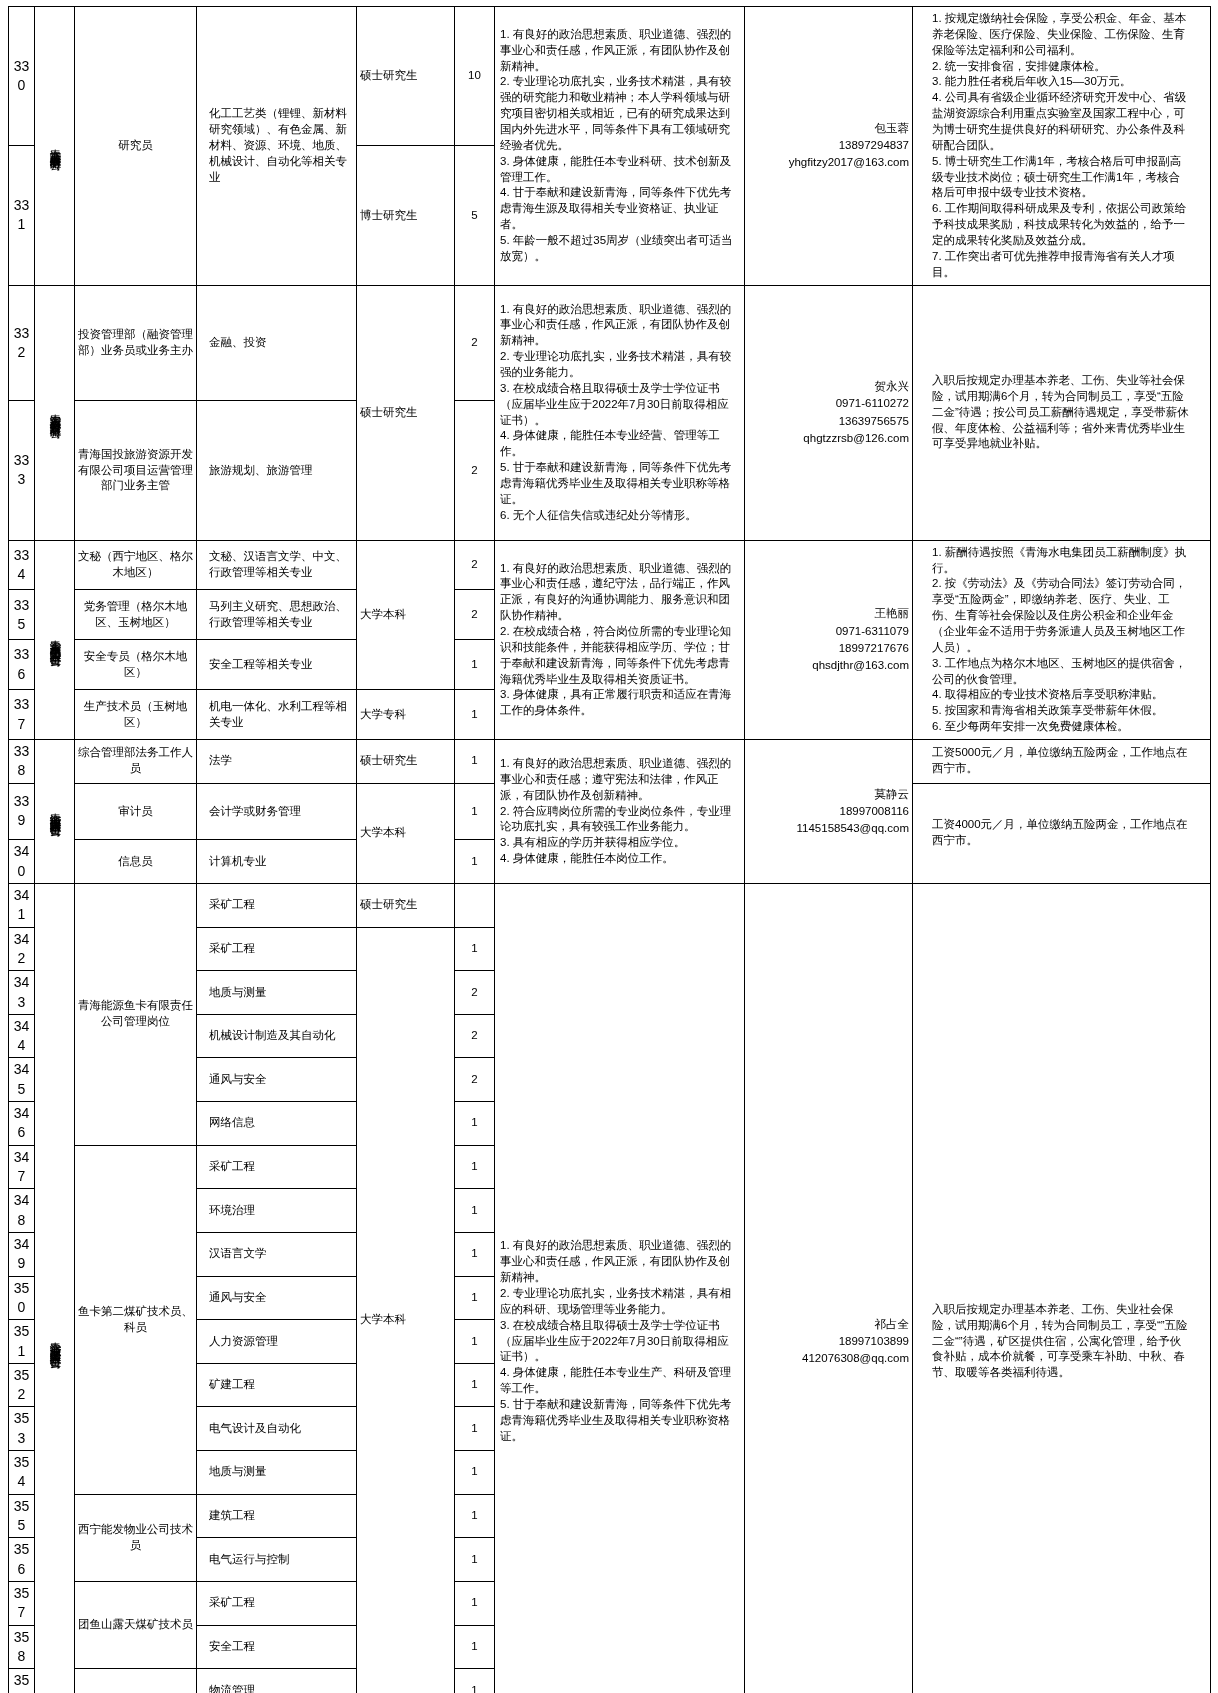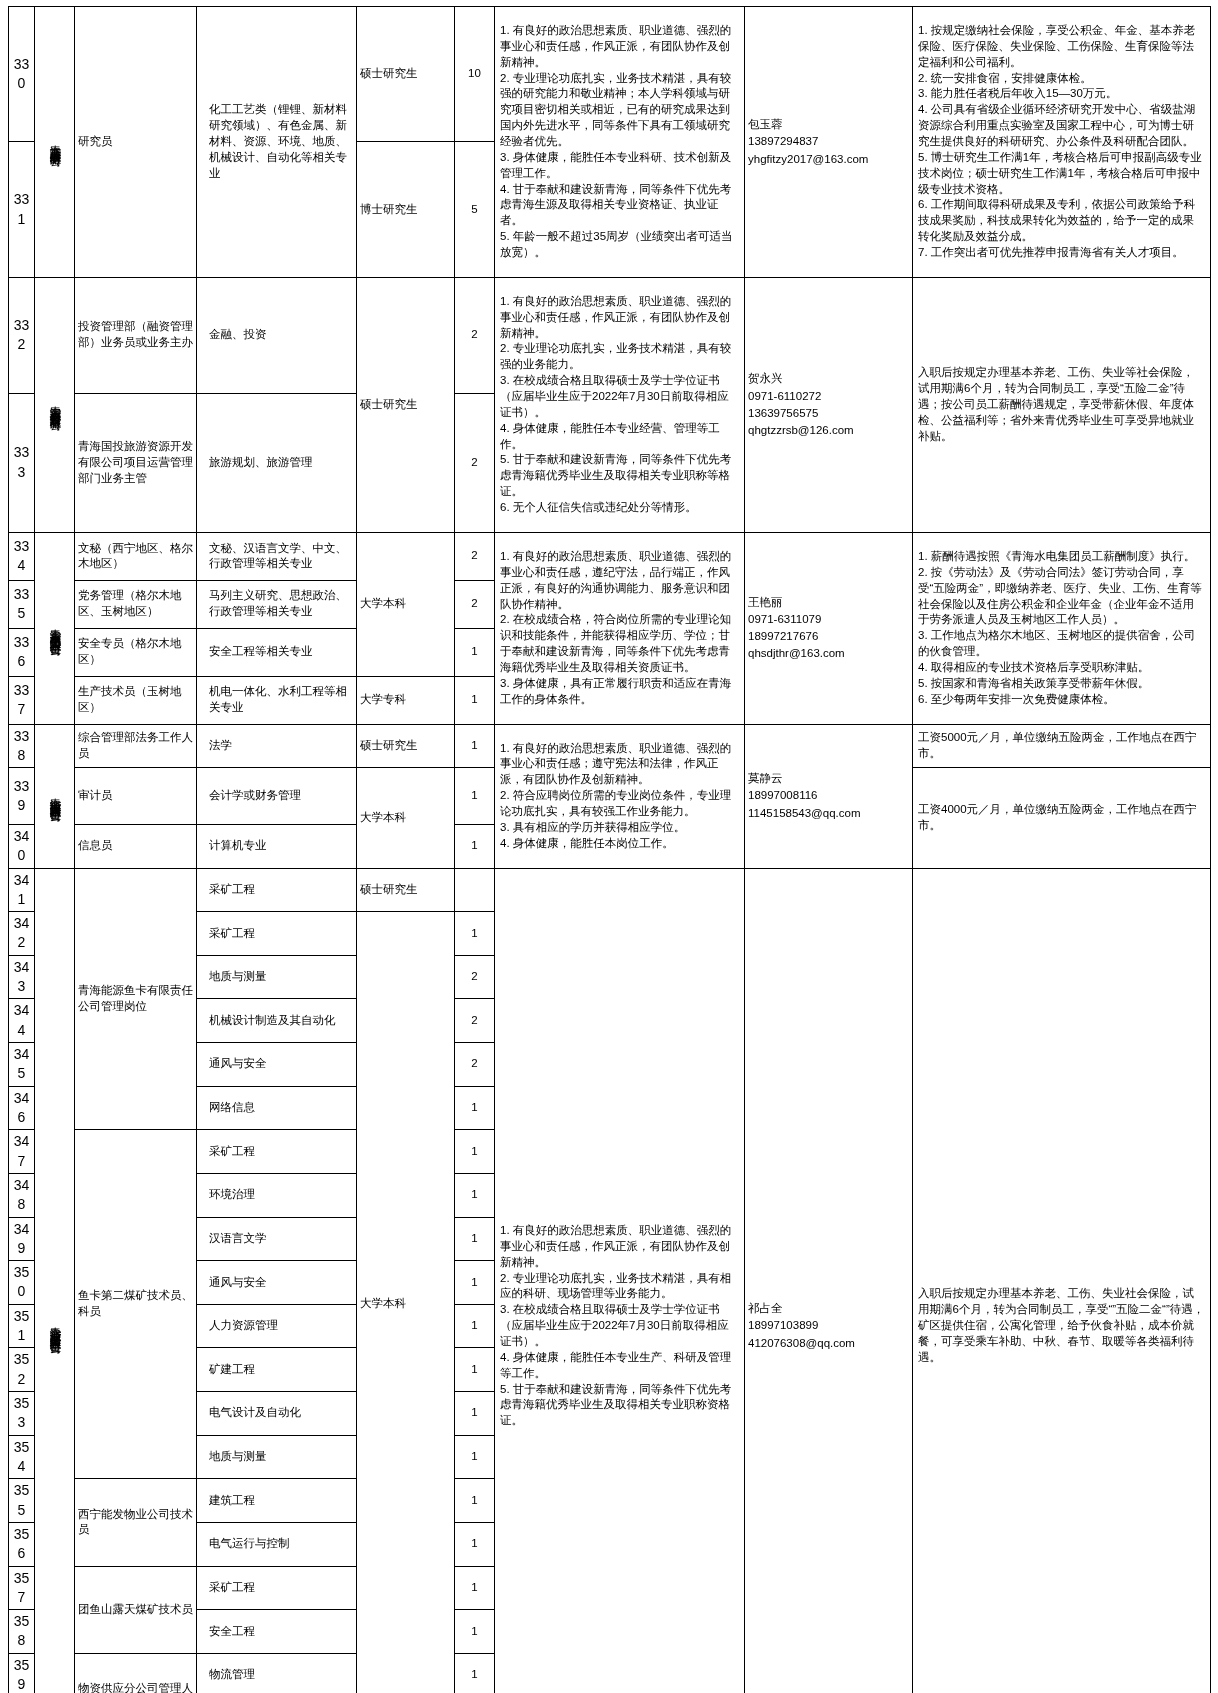--- a/index.html
+++ b/index.html
@@ -9,27 +9,27 @@
   td{
     border:1px solid #000;
     vertical-align:middle;
     font-size:11.5px;
     line-height:1.38;
     padding:2px 3px;
     word-break:break-all;
   }
   .c-no{width:26px;text-align:center;font-size:14px;}
   .c-unit{width:40px;text-align:center;}
-  .c-post{width:122px;text-align:left;margin-top:32px;}
+  .c-post{width:122px;text-align:center;margin-top:32px;}
   .c-major{width:160px;text-align:left;padding-left:12px;}
   .c-edu{width:98px;text-align:left;margin-top:12px;}
   .c-num{width:40px;text-align:center;}
   .c-cond{width:250px;text-align:left;padding:16px 5px;}
-  .c-contact{width:168px;text-align:left;}
-  .c-treat{width:auto;text-align:left;padding:4px 5px;}
+  .c-contact{width:168px;text-align:right;}
+  .c-treat{width:auto;text-align:left;padding:4px 19px;}
   .vtext{
     writing-mode:vertical-rl;
     text-orientation:upright;
     letter-spacing:1px;
     margin:0 auto;
     line-height:1.2;
     font-size:11.5px;
     white-space:normal;
     max-height:330px;
   }

